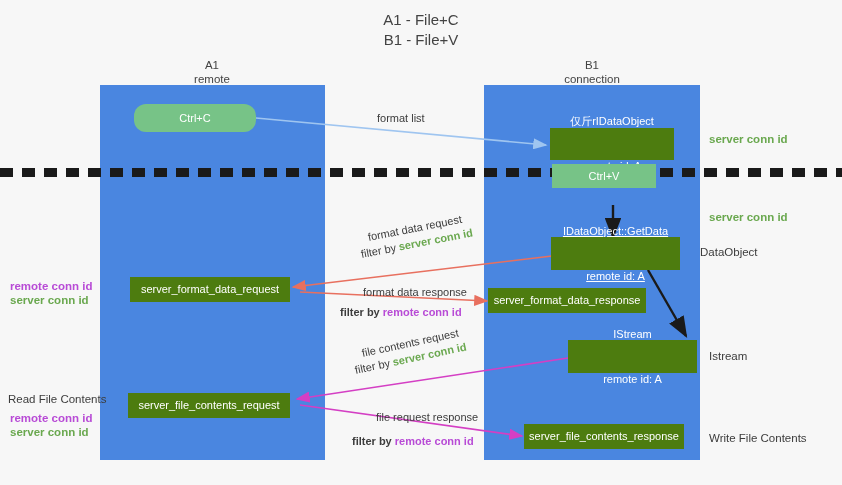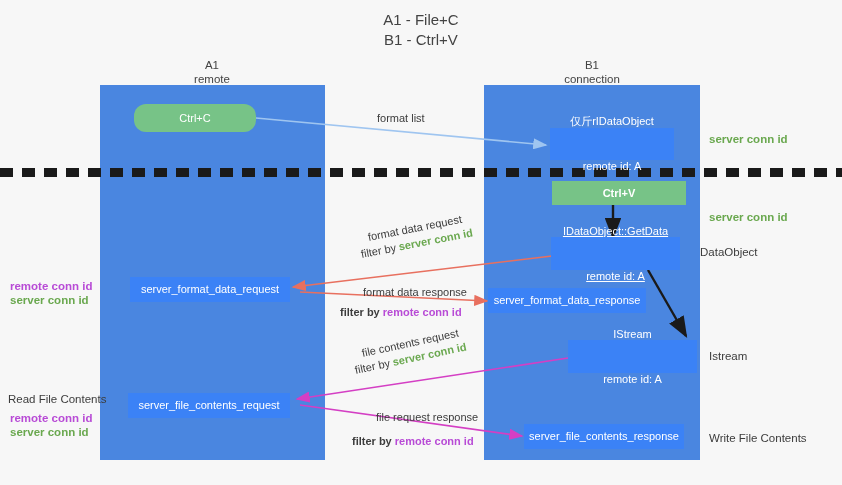--- a/index.html
+++ b/index.html
@@ -59,21 +59,21 @@
     flex-direction: column;
     align-items: center;
     justify-content: center;
     text-align: center;
     color: #ffffff;
     font-size: 11px;
     line-height: 13px;
     padding: 3px 6px;
   }
   .node.green { background: #77c387; }
-  .node.orange { background: #3b82f6; gap: 32px; }
+  .node.orange { background: #4d7c0f; gap: 32px; }
   .node .l2 { display: block; }
 
   
   .anno {
     position: absolute;
     font-size: 11.5px;
     line-height: 14px;
     white-space: nowrap;
   }
   .anno.green-t { color: #6aa84f; font-weight: bold; }
@@ -108,21 +108,21 @@
     pointer-events: none;
   }
 </style>
 </head>
 <body>
 
 <div id="stage">
 
   <div class="title-block">
     <div>A1 - File+C</div>
-    <div>B1 - Ctrl+V</div>
+    <div>B1 - File+V</div>
   </div>
 
   <div class="lane-header" style="left:132px; top:58px;">
     <span class="lane-title">A1</span>
     <span class="lane-sub">remote</span>
   </div>
   <div class="lane-header" style="left:512px; top:58px;">
     <span class="lane-title">B1</span>
     <span class="lane-sub">connection</span>
   </div>
@@ -167,21 +167,21 @@
 
   <div class="node green" style="left:134px; top:104px; width:122px; height:28px;border-radius:12px;">
     <span>Ctrl+C</span>
   </div>
 
   <div class="node orange" style="left:550px; top:128px; width:124px; height:32px;">
     <span>仅斤rIDataObject</span>
     <span class="l2">remote id: A</span>
   </div>
 
-  <div class="node green" style="left:552px; top:181px; width:134px; height:24px;font-weight:bold;">
+  <div class="node green" style="left:552px; top:164px; width:104px; height:24px;">
     <span>Ctrl+V</span>
   </div>
 
   <div class="node orange" style="left:551px; top:237px; width:129px; height:33px;text-decoration:underline;">
     <span>IDataObject::GetData</span>
     <span class="l2">remote id: A</span>
   </div>
 
   <div class="node orange" style="left:568px; top:340px; width:129px; height:33px;">
     <span>IStream</span>

